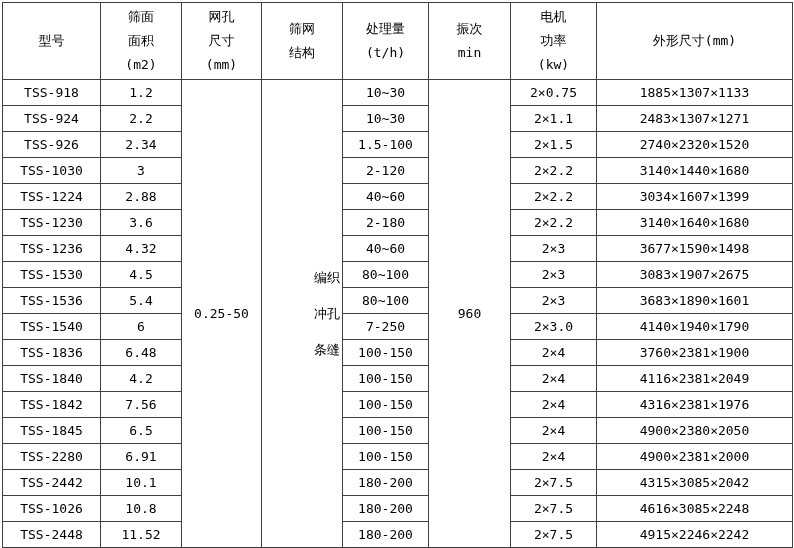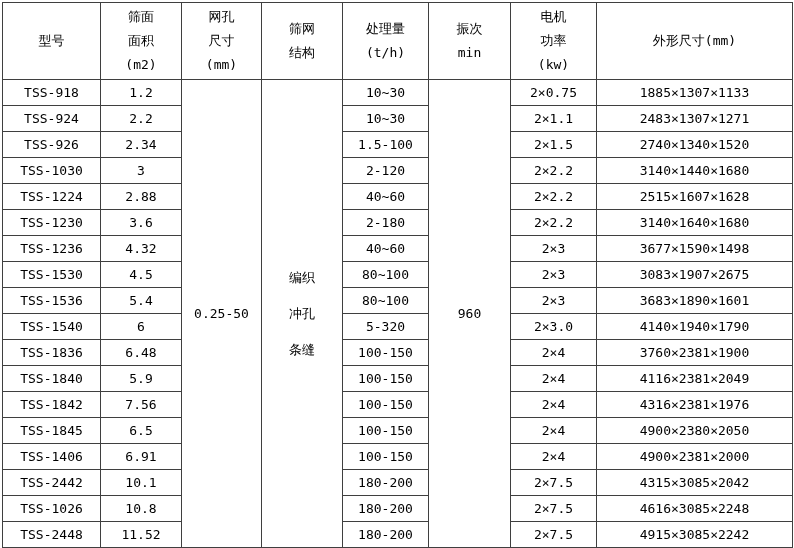--- a/index.html
+++ b/index.html
@@ -40,20 +40,21 @@
   }
   table.spec-table td {
     height: 25px;
     white-space: nowrap;
   }
   td.merged-cell {
     vertical-align: middle;
   }
   .structure-line {
     line-height: 36px;
+    text-align: right;
   }
 </style>
 </head>
 <body>
 
 <div class="spec-table-wrap">
   <table class="spec-table">
     <colgroup>
       <col style="width:98px">
         <col style="width:81px">
@@ -105,35 +106,35 @@
         <td>2.2</td>
         <td>10~30</td>
         <td>2×1.1</td>
         <td>2483×1307×1271</td>
       </tr>
       <tr>
         <td>TSS-926</td>
         <td>2.34</td>
         <td>1.5-100</td>
         <td>2×1.5</td>
-        <td>2740×1340×1520</td>
+        <td>2740×2320×1520</td>
       </tr>
       <tr>
         <td>TSS-1030</td>
         <td>3</td>
         <td>2-120</td>
         <td>2×2.2</td>
         <td>3140×1440×1680</td>
       </tr>
       <tr>
         <td>TSS-1224</td>
         <td>2.88</td>
         <td>40~60</td>
         <td>2×2.2</td>
-        <td>2515×1607×1628</td>
+        <td>3034×1607×1399</td>
       </tr>
       <tr>
         <td>TSS-1230</td>
         <td>3.6</td>
         <td>2-180</td>
         <td>2×2.2</td>
         <td>3140×1640×1680</td>
       </tr>
       <tr>
         <td>TSS-1236</td>
@@ -152,54 +153,54 @@
       <tr>
         <td>TSS-1536</td>
         <td>5.4</td>
         <td>80~100</td>
         <td>2×3</td>
         <td>3683×1890×1601</td>
       </tr>
       <tr>
         <td>TSS-1540</td>
         <td>6</td>
-        <td>5-320</td>
+        <td>7-250</td>
         <td>2×3.0</td>
         <td>4140×1940×1790</td>
       </tr>
       <tr>
         <td>TSS-1836</td>
         <td>6.48</td>
         <td>100-150</td>
         <td>2×4</td>
         <td>3760×2381×1900</td>
       </tr>
       <tr>
         <td>TSS-1840</td>
-        <td>5.9</td>
+        <td>4.2</td>
         <td>100-150</td>
         <td>2×4</td>
         <td>4116×2381×2049</td>
       </tr>
       <tr>
         <td>TSS-1842</td>
         <td>7.56</td>
         <td>100-150</td>
         <td>2×4</td>
         <td>4316×2381×1976</td>
       </tr>
       <tr>
         <td>TSS-1845</td>
         <td>6.5</td>
         <td>100-150</td>
         <td>2×4</td>
         <td>4900×2380×2050</td>
       </tr>
       <tr>
-        <td>TSS-1406</td>
+        <td>TSS-2280</td>
         <td>6.91</td>
         <td>100-150</td>
         <td>2×4</td>
         <td>4900×2381×2000</td>
       </tr>
       <tr>
         <td>TSS-2442</td>
         <td>10.1</td>
         <td>180-200</td>
         <td>2×7.5</td>
@@ -210,17 +211,17 @@
         <td>10.8</td>
         <td>180-200</td>
         <td>2×7.5</td>
         <td>4616×3085×2248</td>
       </tr>
       <tr>
         <td>TSS-2448</td>
         <td>11.52</td>
         <td>180-200</td>
         <td>2×7.5</td>
-        <td>4915×3085×2242</td>
+        <td>4915×2246×2242</td>
       </tr>
     </tbody>
   </table>
 </div>
 
 </body></html>

